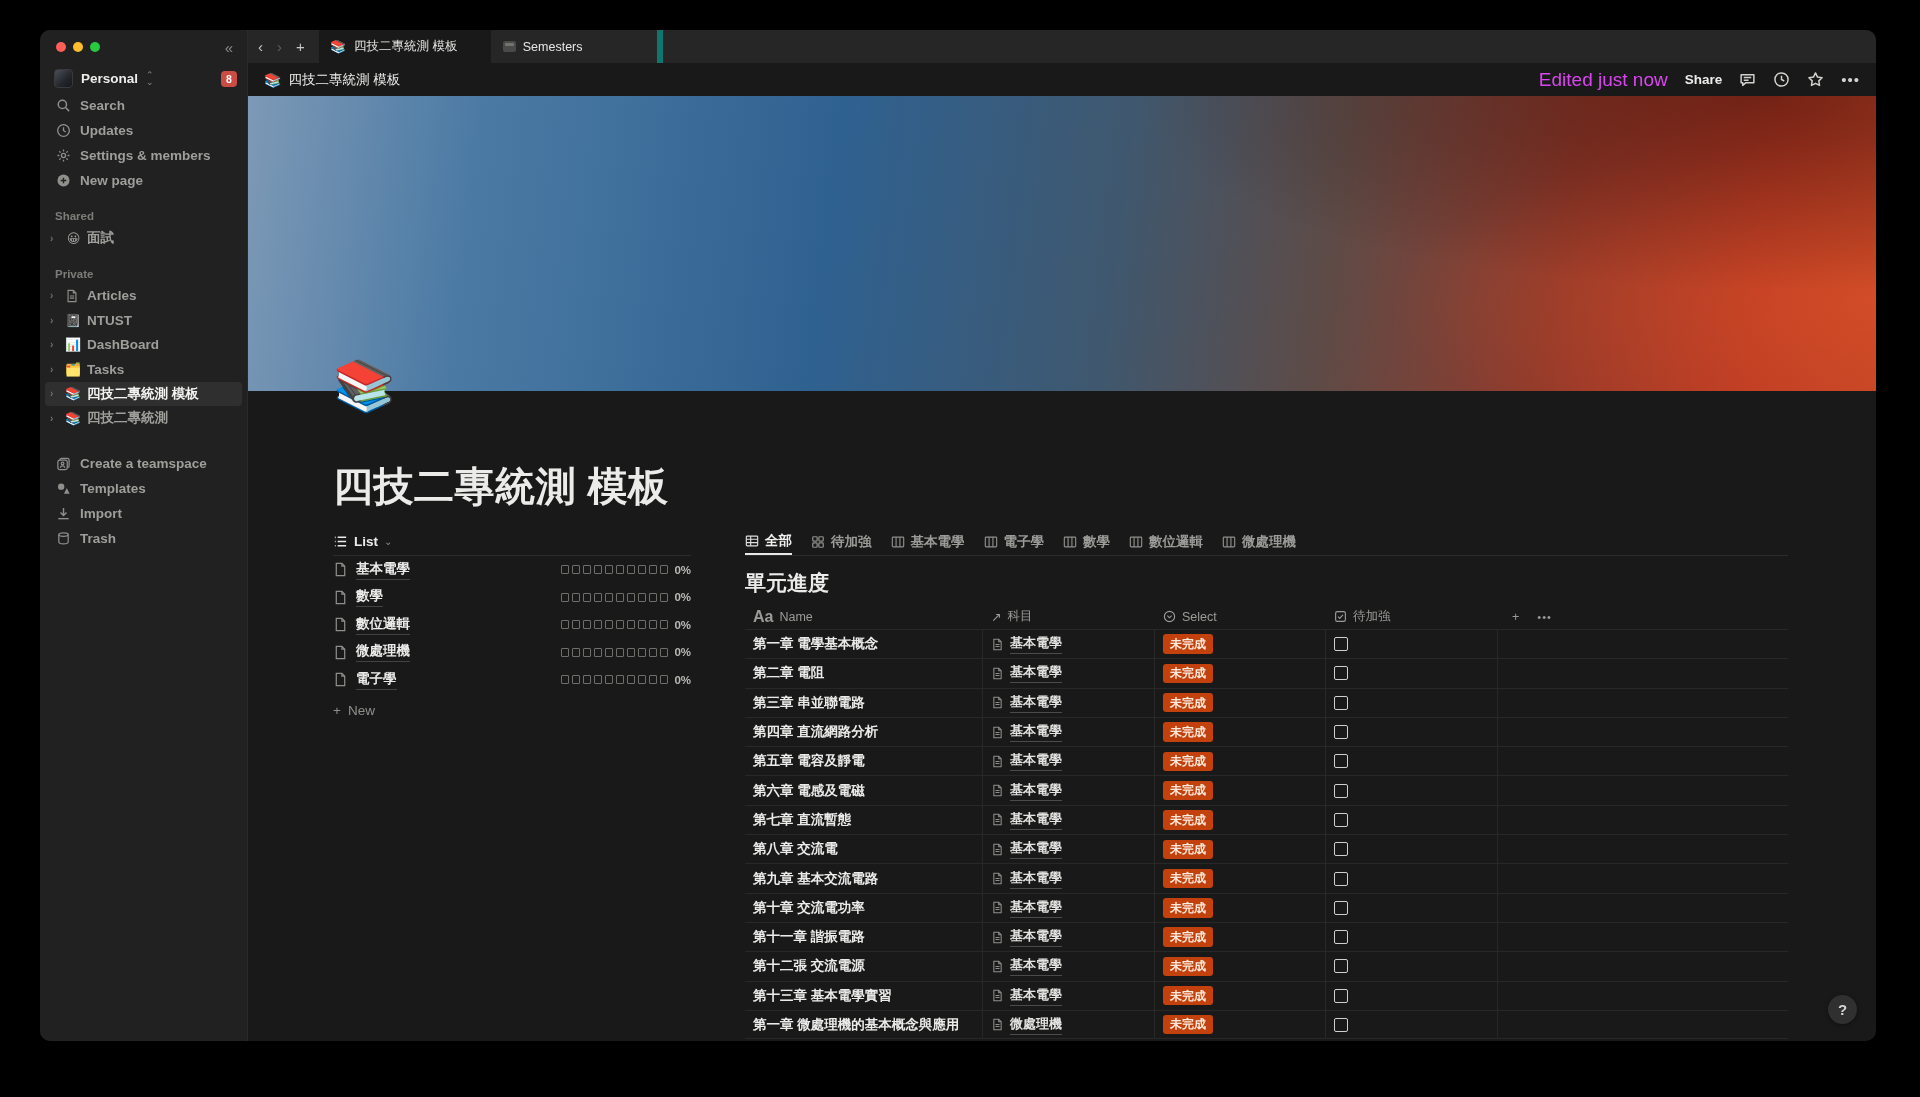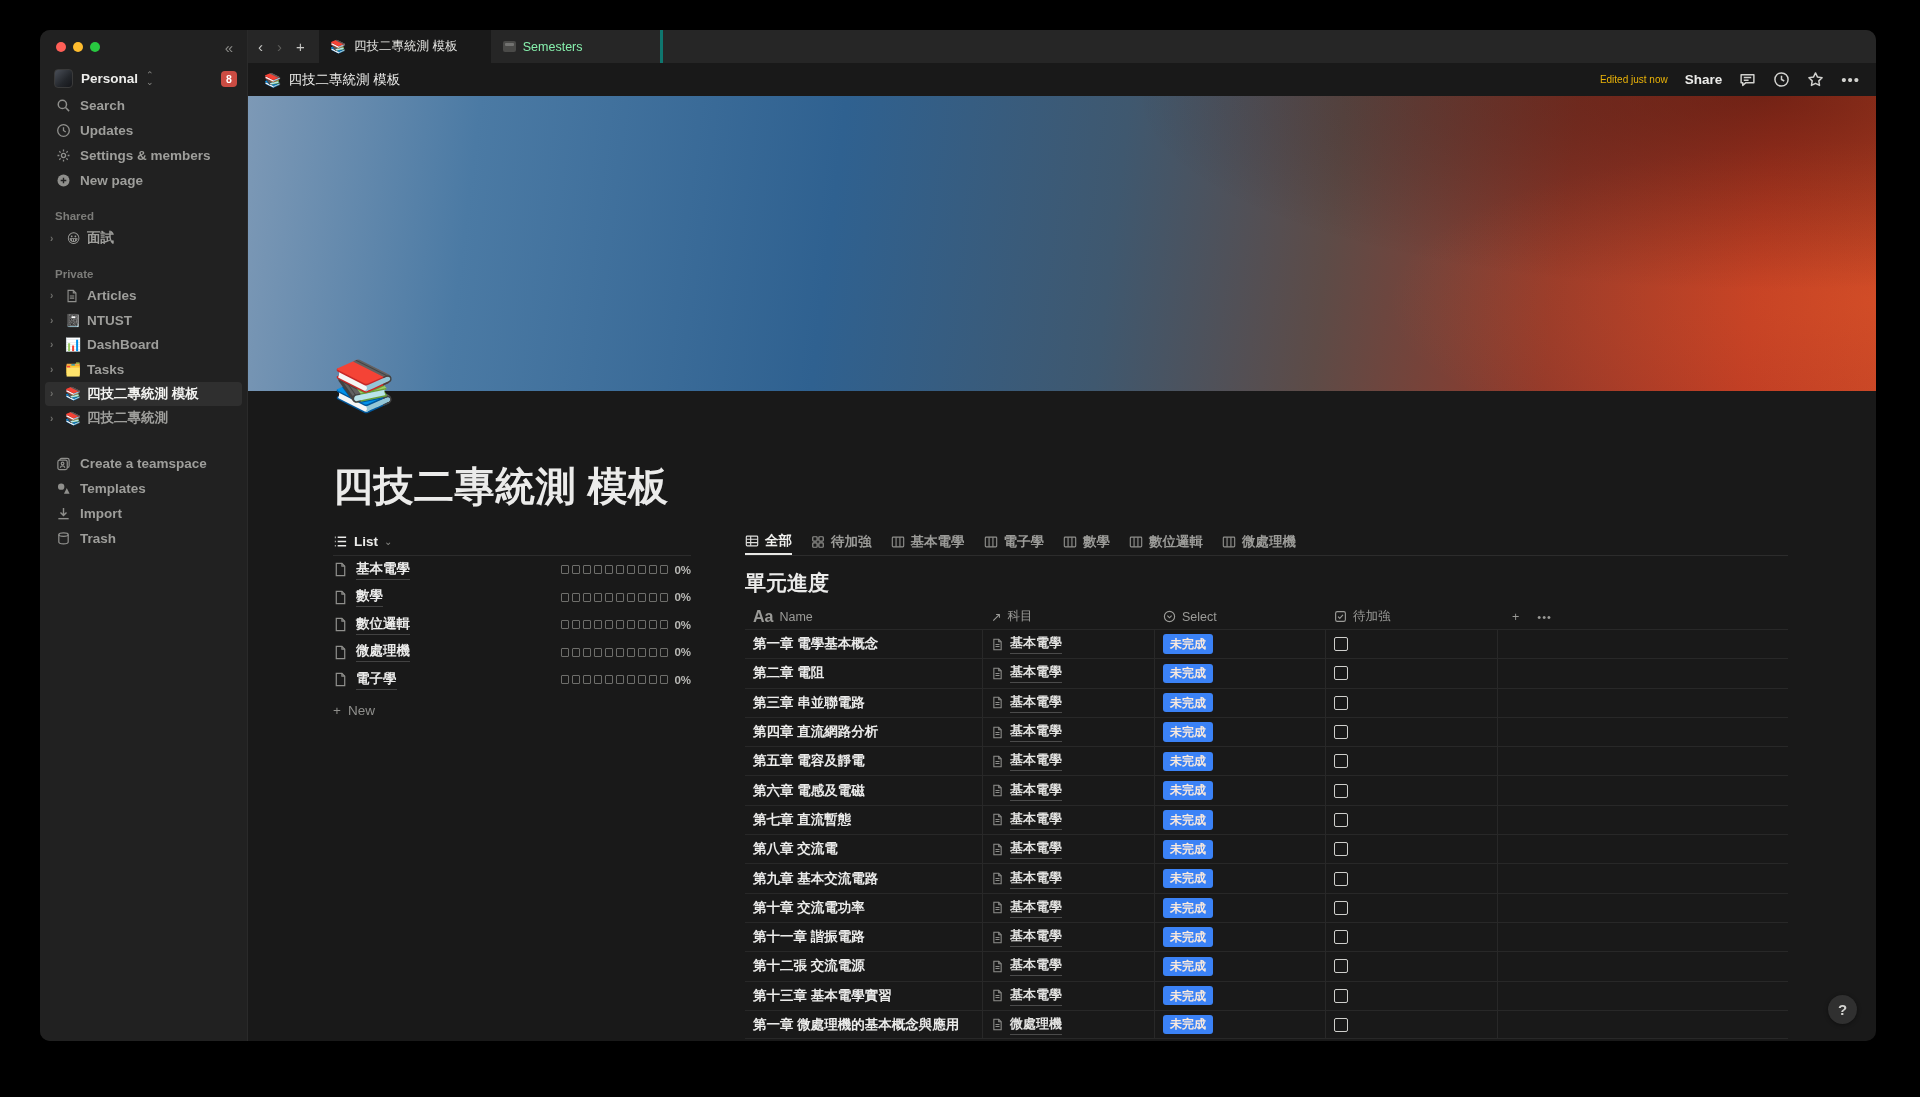--- a/index.html
+++ b/index.html
@@ -26,31 +26,31 @@
   .pg-item .emo { font-size:13px; width:17px; text-align:center; }
   .pg-item.selected { background:#2f2f2f; color:#f2f2f0; }
   .sb-bottom { margin-top:20px; }
   svg.i { display:block; }
 
   
   .main { flex:1; display:flex; flex-direction:column; min-width:0; }
   .tabstrip { height:33px; background:#262626; display:flex; align-items:stretch; flex-shrink:0; }
   .nav-btns { display:flex; align-items:center; gap:14px; padding:0 14px 0 10px; font-size:15px; }
   .nav-btns .b { color:#c9c9c6; } .nav-btns .dim { color:#5f5f5c; }
-  .tab { width:172px; display:flex; align-items:center; gap:7px; padding:0 12px; font-size:12.5px; color:#86efac; border-right:3px solid #0f766e; }
+  .tab { width:172px; display:flex; align-items:center; gap:7px; padding:0 12px; font-size:12.5px; color:#e5e5e5; border-right:6px solid #0f766e; }
   .tab.active { background:#191919; color:#e6e6e3; border-right:none; }
   .tab .t-emoji { font-size:13px; }
   .semicon { width:13px; height:11px; background:#4a4a48; border-radius:2px; position:relative; }
   .semicon:after { content:""; position:absolute; left:2px; top:2px; right:2px; height:3px; background:#737371; border-radius:1px; }
 
   .pageheader { height:33px; display:flex; align-items:center; justify-content:space-between; padding:0 16px; flex-shrink:0; }
   .crumb { display:flex; align-items:center; gap:7px; font-size:13.5px; color:#ececea; }
   .crumb .t-emoji { font-size:14px; }
   .hdr-right { display:flex; align-items:center; gap:17px; }
-  .edited { color:#eab308; font-size:10px; }
+  .edited { color:#d946ef; font-size:19px; }
   .share { color:#ececea; font-size:13.5px; font-weight:600; }
   .hicon { color:#d0d0cd; display:flex; }
   .dots { color:#d0d0cd; font-size:15px; letter-spacing:1px; }
 
   
   .page { flex:1; position:relative; overflow:hidden; }
   .cover { height:295px;
     background:
       radial-gradient(70% 120% at 93% 0%, rgba(30,6,3,0.45) 0%, rgba(30,6,3,0) 55%),
       radial-gradient(60% 110% at 100% 70%, rgba(235,95,40,0.35) 0%, rgba(235,95,40,0) 50%),
@@ -88,21 +88,21 @@
   .th .aa { font-size:16px; font-weight:600; }
   .th-extra { display:flex; align-items:center; gap:18px; padding:0 14px; color:#9b9b98; }
   .trow { display:grid; grid-template-columns:238px 172px 171px 172px 1fr; height:29.3px; border-top:1px solid #282828; align-items:center; }
   .trow:last-child { border-bottom:1px solid #282828; }
   .td { height:100%; display:flex; align-items:center; padding:0 8px; }
   .td.sep { border-right:1px solid #282828; }
   .td-name { font-weight:700; font-size:13.5px; color:#ebebea; white-space:nowrap; }
   .td-subj { gap:6px; }
   .td-subj .ic { color:#8f8f8c; display:flex; }
   .subj-txt { font-size:13px; font-weight:600; color:#e4e4e2; border-bottom:1px solid rgba(255,255,255,.22); padding-bottom:1px; white-space:nowrap; }
-  .badge { background:#3b82f6; color:#fbeadd; font-size:12px; font-weight:600; padding:2.5px 7px; border-radius:3px; line-height:1.2; }
+  .badge { background:#c2410c; color:#fbeadd; font-size:12px; font-weight:600; padding:2.5px 7px; border-radius:3px; line-height:1.2; }
   .cbx { width:14px; height:14px; border:1.6px solid #cfcfcc; border-radius:2px; }
 
   .help-btn { position:absolute; right:19px; bottom:17px; width:29px; height:29px; border-radius:50%; background:#303030; color:#d4d4d1; display:flex; align-items:center; justify-content:center; font-size:15px; font-weight:700; box-shadow:0 1px 4px rgba(0,0,0,.4); }
 </style>
 </head>
 <body>
 
 <div class="window">
 
   <aside class="sidebar">

